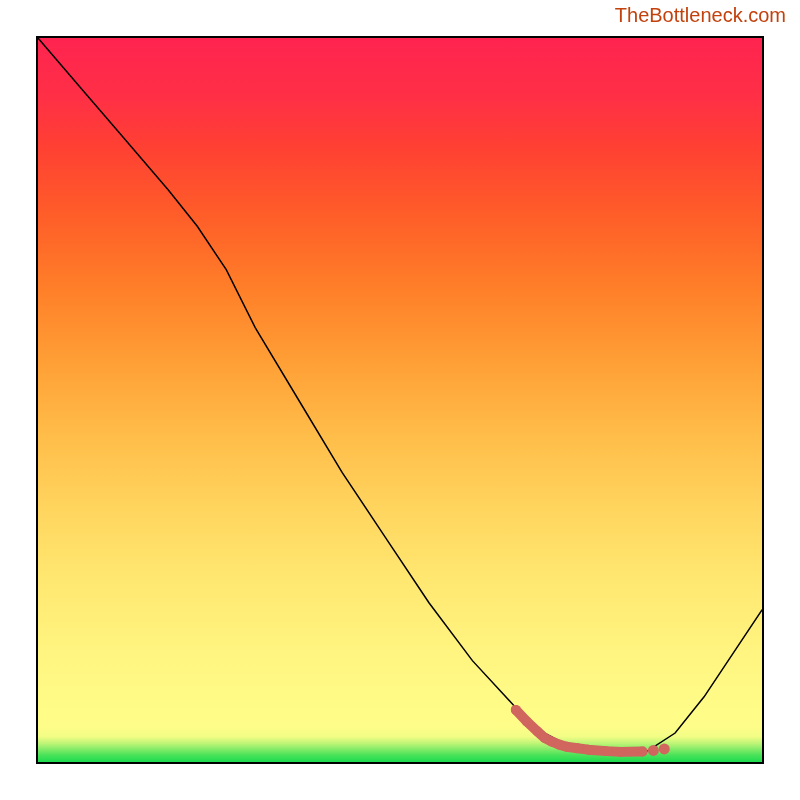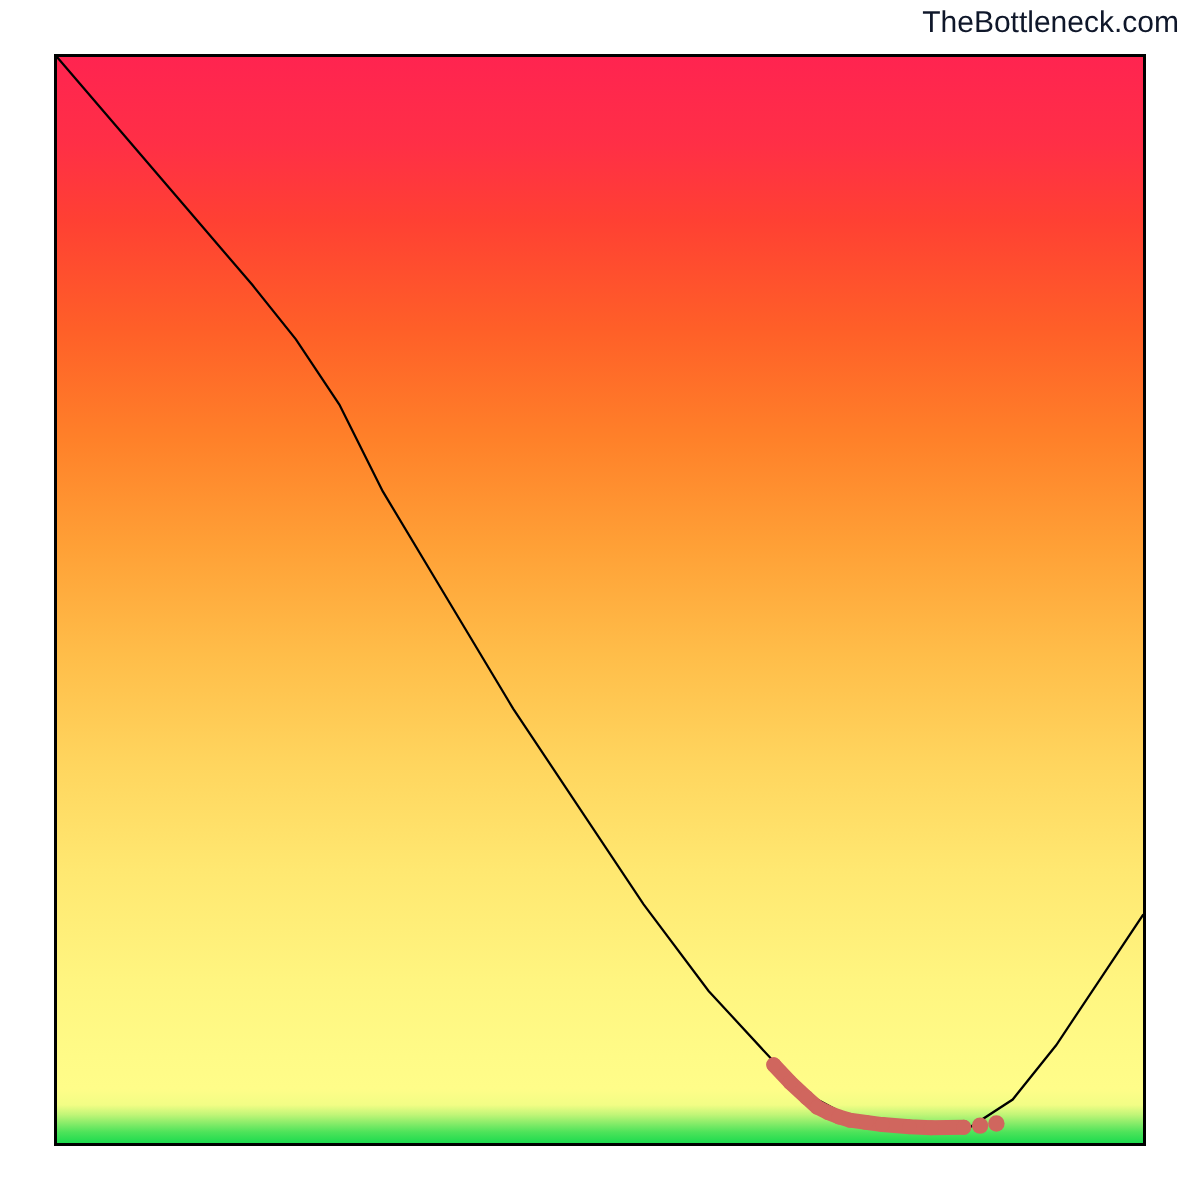--- a/index.html
+++ b/index.html
@@ -3,21 +3,21 @@
 <meta charset="utf-8">
 <style>
   * { margin: 0; padding: 0; box-sizing: border-box; }
   body { width: 800px; height: 800px; background: #fff; position: relative; }
   .watermark {
     position: absolute;
     top: 4px;
     right: 14px;
     font-family: Arial, sans-serif;
     font-size: 20px;
-    color: #0f172a;
+    color: #c2410c;
     font-weight: normal;
     z-index: 10;
   }
   .plot-area {
     position: absolute;
     left: 36px;
     top: 36px;
     width: 728px;
     height: 728px;
     border: 2px solid #000;

